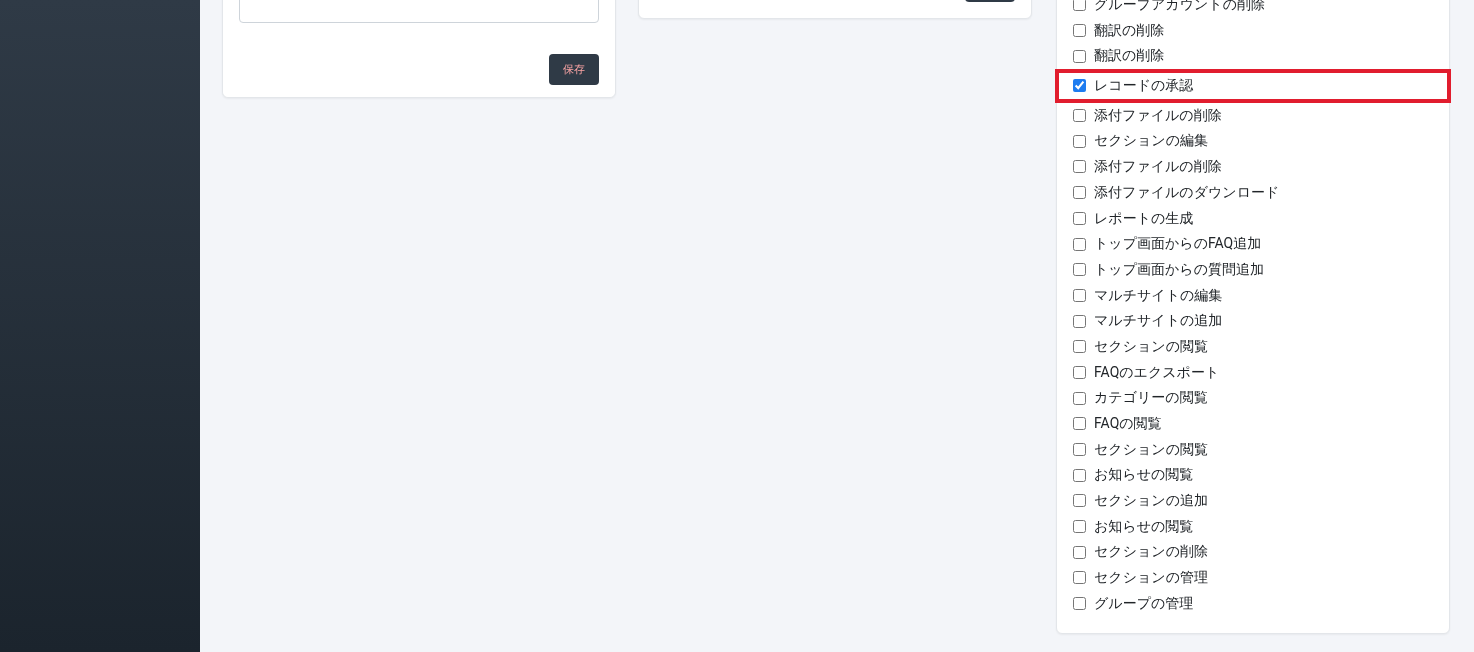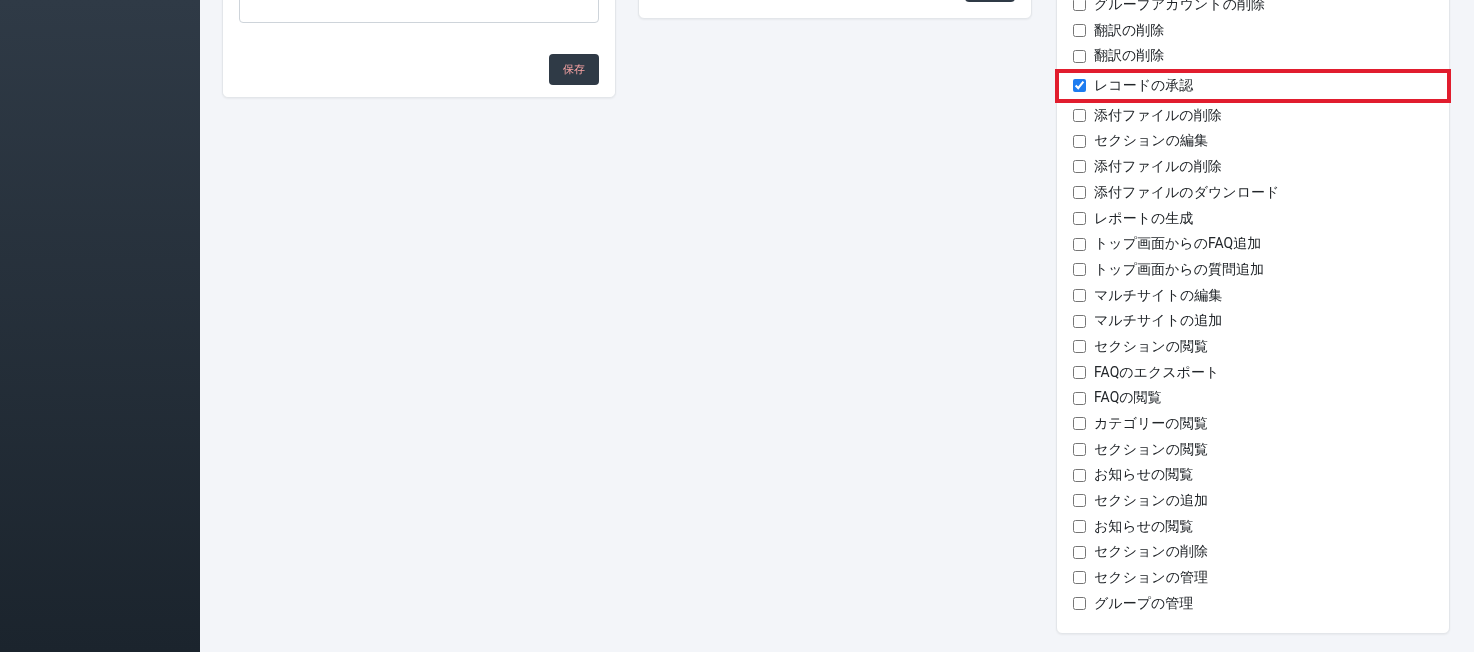--- a/index.html
+++ b/index.html
@@ -208,28 +208,28 @@
         </div>
         <div class="perm-item">
           <input type="checkbox" id="perm-15" style="">
           <label for="perm-15">セクションの閲覧</label>
         </div>
         <div class="perm-item">
           <input type="checkbox" id="perm-16" style="">
           <label for="perm-16">FAQのエクスポート</label>
         </div>
         <div class="perm-item">
+          <input type="checkbox" id="perm-18" style="">
+          <label for="perm-18">カテゴリーの閲覧</label>
+        </div>
+        <div class="perm-item">
           <input type="checkbox" id="perm-17" style="">
           <label for="perm-17">FAQの閲覧</label>
         </div>
         <div class="perm-item">
-          <input type="checkbox" id="perm-18" style="">
-          <label for="perm-18">カテゴリーの閲覧</label>
-        </div>
-        <div class="perm-item">
           <input type="checkbox" id="perm-19" style="">
           <label for="perm-19">セクションの閲覧</label>
         </div>
         <div class="perm-item">
           <input type="checkbox" id="perm-20" style="">
           <label for="perm-20">お知らせの閲覧</label>
         </div>
         <div class="perm-item">
           <input type="checkbox" id="perm-21" style="">
           <label for="perm-21">セクションの追加</label>

